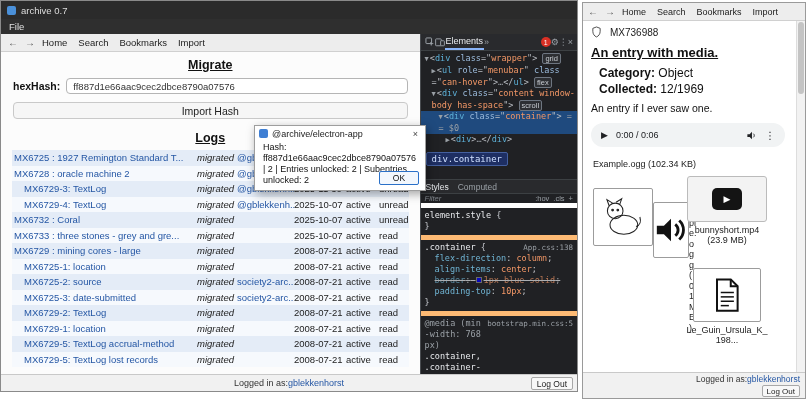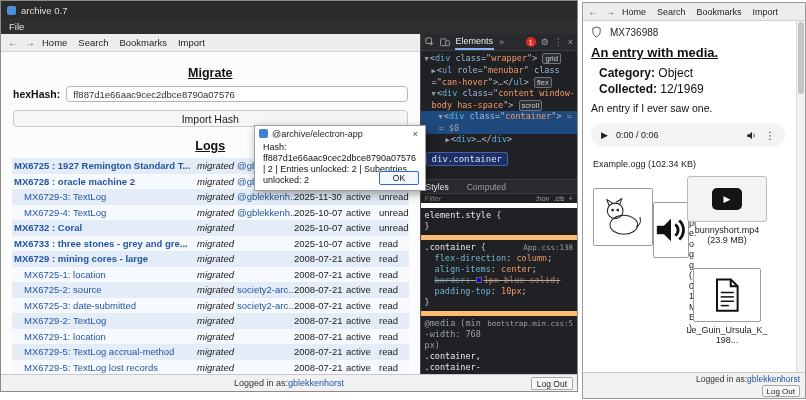--- a/index.html
+++ b/index.html
@@ -14,58 +14,58 @@
   .app-icon{width:9px;height:9px;border-radius:2px;background:#4a90d9}
   .title-text{font-size:9.5px;color:#ddd}
   .menubar{height:15px;background:#2f2f2f;display:flex;align-items:center;padding:0 8px}
   .menu-item{font-size:9.5px;color:#e0e0e0}
   .main-row{position:absolute;top:33px;left:0;right:0;bottom:17px;display:flex}
   .app-col{width:420px;display:flex;flex-direction:column;min-width:0}
   .toolbar{height:18px;background:#ededed;border-bottom:1px solid #d0d0d0;display:flex;
     align-items:center;padding:0 7px;font-size:9.5px;color:#222;flex:0 0 18px}
   .nav-arrow{color:#555;font-size:10px;margin-right:7px}
   .toolbar-links span{margin-right:11px;cursor:default}
-  .content{flex:1;background:#fcfcfc;padding:11px 11px 0;overflow:hidden}
+  .content{flex:1;background:#fcfcfc;padding:3px 11px 0;overflow:hidden}
   .h-underline{font-size:12.5px;font-weight:bold;text-decoration:underline;text-align:center;
     color:#111;margin:3px 0 6px}
   .logs-h{margin:9px 0 5px}
   .hexrow{display:flex;align-items:center;gap:6px;margin:2px 1px 0}
   .hexlabel{font-weight:bold;font-size:10.5px;color:#111}
   .hexinput{flex:1;height:16px;border:1px solid #b5b5b5;border-radius:4px;background:#fff;
     font-size:9.5px;padding:0 6px;color:#333;font-family:"Liberation Sans",sans-serif}
   .import-btn{display:block;width:calc(100% - 2px);margin:8px 1px 12px;height:17px;background:#f6f6f6;
     border:1px solid #c9c9c9;border-radius:4px;font-size:10.5px;color:#222;
     font-family:"Liberation Sans",sans-serif}
   
   .logtable{font-size:9.5px;color:#222}
   .lrow{display:flex;height:15.5px;align-items:center;padding:0 2px}
   .lrow.shade{background:#e4ecf7}
   .lrow.lite{background:#f6f9fd}
   .lt{flex:0 0 183px;color:#2456a4;overflow:hidden;white-space:nowrap;text-overflow:ellipsis}
-  .lt.b{font-weight:bold}
+  .lt.b{font-weight:normal}
   .lt.sub{padding-left:10px}
   .lst{flex:0 0 40px;font-style:italic}
   .lu{flex:0 0 57px;color:#2456a4;overflow:hidden;white-space:nowrap}
   .ld{flex:0 0 52px}
   .la{flex:0 0 33px}
   .lr{flex:0 0 30px}
   
   .statusbar{position:absolute;left:0;right:0;bottom:0;height:17px;background:#f1f1f1;
     border-top:1px solid #c9c9c9;display:flex;align-items:center;justify-content:center;
     font-size:9px;color:#333}
   .statusbar .user{color:#2456a4}
   .logout-btn{position:absolute;right:4px;top:2px;height:13px;font-size:8.5px;background:#f8f8f8;
     border:1px solid #a8a8a8;border-radius:2px;padding:0 5px;color:#222;
     font-family:"Liberation Sans",sans-serif}
 
   
   .devtools{width:158px;background:#202124;border-left:1px solid #494c50;display:flex;
     flex-direction:column;color:#e8eaed;position:relative;min-width:0}
   .dt-tabs{height:17px;background:#292a2d;border-bottom:1px solid #3c4043;display:flex;
-    align-items:center;padding:0 4px;gap:5px;font-size:9px;color:#9aa0a6;flex:0 0 17px}
+    align-items:center;padding:0 4px;font-size:9px;color:#9aa0a6;flex:0 0 17px}
   .dt-icon svg{width:10px;height:10px;display:block}
   .dt-tab-elements{color:#e8eaed;border-bottom:2px solid #8ab4f8;padding:1px 1px 0;height:15px}
   .err-badge{background:#d93025;color:#fff;border-radius:50%;width:10px;height:10px;font-size:7px;
     display:flex;align-items:center;justify-content:center;margin-left:auto}
   .dt-ic{font-size:9px;color:#9aa0a6}
   .dt-dom{height:128px;padding:2px 0;font-family:"DejaVu Sans Mono",monospace;font-size:8.5px;
     line-height:11px;overflow:hidden;flex:0 0 128px}
   .dline{padding-right:2px;word-break:break-all}
   .dline.sel{background:#1f4a7e}
   .arr{color:#9aa0a6;font-size:7px;margin-right:1px}
@@ -74,21 +74,21 @@
   .av{color:#f29766}
   .p{color:#b8bcc2}
   .dim{color:#9aa0a6}
   .dbadge{border:1px solid #6e7681;background:#2d2f33;color:#c7cbd1;border-radius:2px;
     font-size:7.5px;padding:0 2px;font-family:"Liberation Sans",sans-serif}
   .eq{color:#9aa0a6}
   .dom-tooltip{position:absolute;left:5px;top:118px;background:#1e2f63;border:1px solid #44609f;
     color:#cfe0ff;padding:1px 5px;border-radius:2px;font-size:9px;z-index:5;
     font-family:"DejaVu Sans Mono",monospace}
   .dt-styles-tabs{height:15px;background:#292a2d;border-top:1px solid #3c4043;
-    border-bottom:1px solid #3c4043;display:flex;align-items:center;gap:18px;padding:0 5px;
+    border-bottom:1px solid #3c4043;display:flex;align-items:center;gap:9px;padding:0 5px;
     font-size:8.5px;color:#9aa0a6;flex:0 0 15px}
   .dt-styles-tabs .sel-tab{color:#e8eaed}
   .dt-filter{height:14px;display:flex;align-items:flex-end;padding:0 4px;font-size:7.5px;
     color:#7e848a;border-bottom:5px solid #ffffff;flex:0 0 14px}
   .dt-filter .filt{font-style:italic}
   .ficons{margin-left:auto;display:flex;gap:4px;color:#9aa0a6}
   .dt-styles{flex:1;overflow:hidden;font-family:"DejaVu Sans Mono",monospace;font-size:8.5px;
     line-height:11px}
   .rule{border-bottom:5px solid #fdba74;padding:2px 4px 3px}
   .rhead{display:flex;justify-content:space-between;gap:4px}

